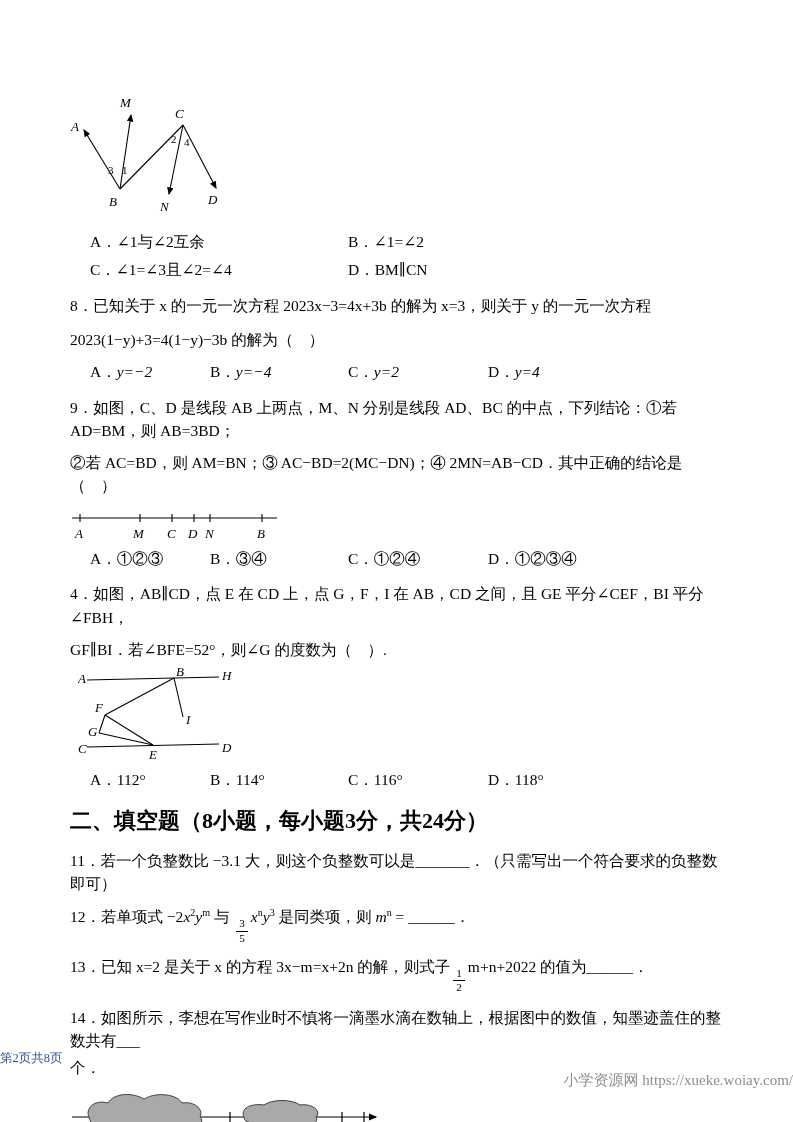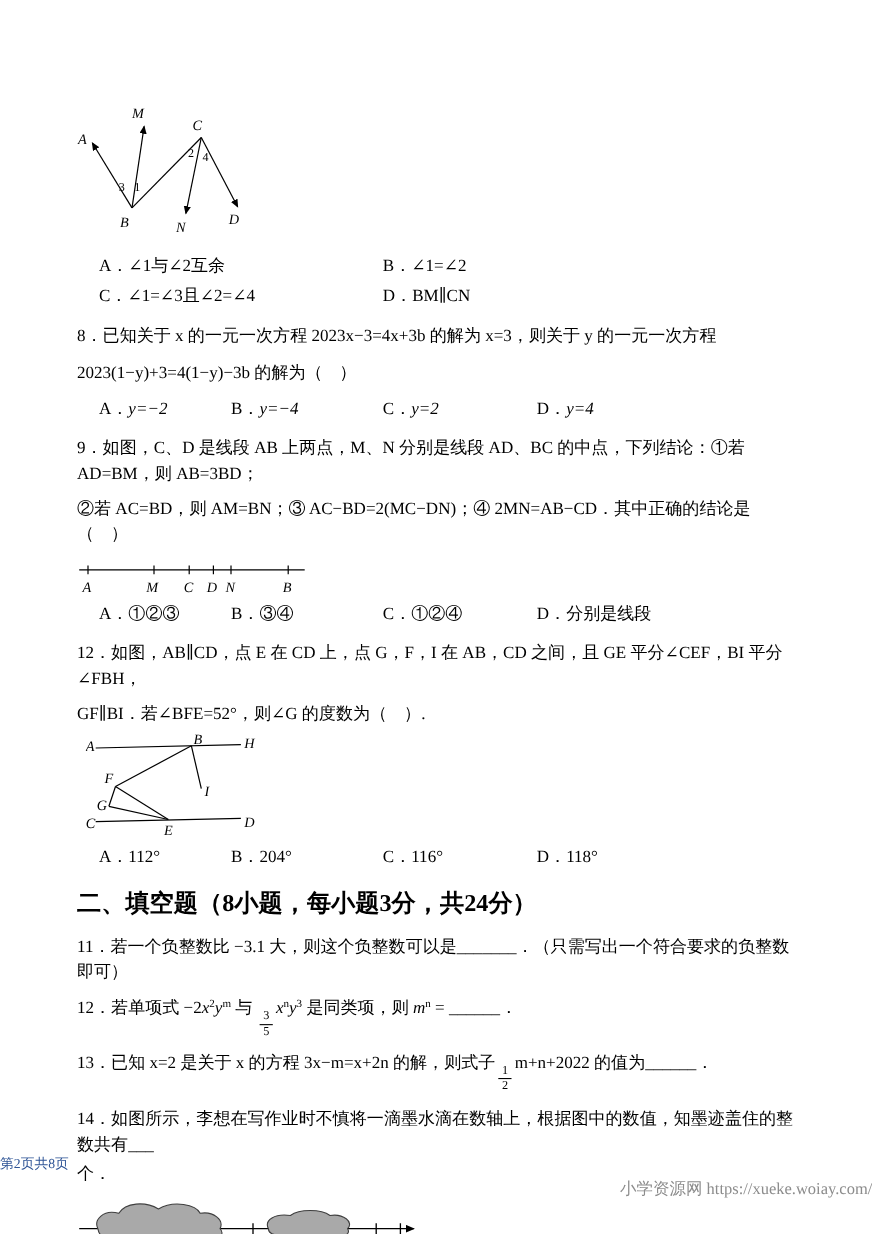--- a/index.html
+++ b/index.html
@@ -109,24 +109,24 @@
       <text class="fig-label" x="118" y="30">D</text>
       <text class="fig-label" x="135" y="30">N</text>
       <text class="fig-label" x="187" y="30">B</text>
     </g>
   </svg>
 
   <div class="opt-row mt6">
     <span class="opt ow1"><span>A．</span><span>①②③</span></span>
     <span class="opt ow2"><span>B．</span><span>③④</span></span>
     <span class="opt ow3"><span>C．</span><span>①②④</span></span>
-    <span class="opt ow4"><span>D．</span><span>分别是线段</span></span>
-  </div>
-
-  <p class="qline mt13">12．如图，AB∥CD，点 E 在 CD 上，点 G，F，I 在 AB，CD 之间，且 GE 平分∠CEF，BI 平分∠FBH，</p>
+    <span class="opt ow4"><span>D．</span><span>①②③④</span></span>
+  </div>
+
+  <p class="qline mt13">4．如图，AB∥CD，点 E 在 CD 上，点 G，F，I 在 AB，CD 之间，且 GE 平分∠CEF，BI 平分∠FBH，</p>
   <p class="qline mt9">GF∥BI．若∠BFE=52°，则∠G 的度数为（　）.</p>
 
   <svg width="158" height="94" viewBox="0 0 158 94" class="mt6" style="margin-left:8px">
     <g stroke="#000" stroke-width="1.1" fill="none">
       <line x1="9" y1="13" x2="141" y2="10"></line>
       <line x1="9" y1="80" x2="141" y2="77"></line>
       <line x1="96" y1="11" x2="27" y2="48"></line>
       <line x1="96" y1="11" x2="105" y2="50"></line>
       <line x1="27" y1="48" x2="21" y2="66"></line>
       <line x1="27" y1="48" x2="75" y2="78"></line>
@@ -140,21 +140,21 @@
       <text class="fig-label" x="108" y="57">I</text>
       <text class="fig-label" x="10" y="69">G</text>
       <text class="fig-label" x="0" y="86">C</text>
       <text class="fig-label" x="71" y="92">E</text>
       <text class="fig-label" x="144" y="85">D</text>
     </g>
   </svg>
 
   <div class="opt-row mt8">
     <span class="opt ow1"><span>A．</span><span>112°</span></span>
-    <span class="opt ow2"><span>B．</span><span>204°</span></span>
+    <span class="opt ow2"><span>B．</span><span>114°</span></span>
     <span class="opt ow3"><span>C．</span><span>116°</span></span>
     <span class="opt ow4"><span>D．</span><span>118°</span></span>
   </div>
 
   <h2 class="sec-title mt13">二、填空题（8小题，每小题3分，共24分）</h2>
 
   <p class="qline mt12">11．若一个负整数比 −3.1 大，则这个负整数可以是_______．（只需写出一个符合要求的负整数即可）</p>
 
   <p class="qline mt10">
     <span>12．若单项式 −2</span><i>x</i><sup>2</sup><i>y</i><sup>m</sup><span> 与 </span><span class="frac">

